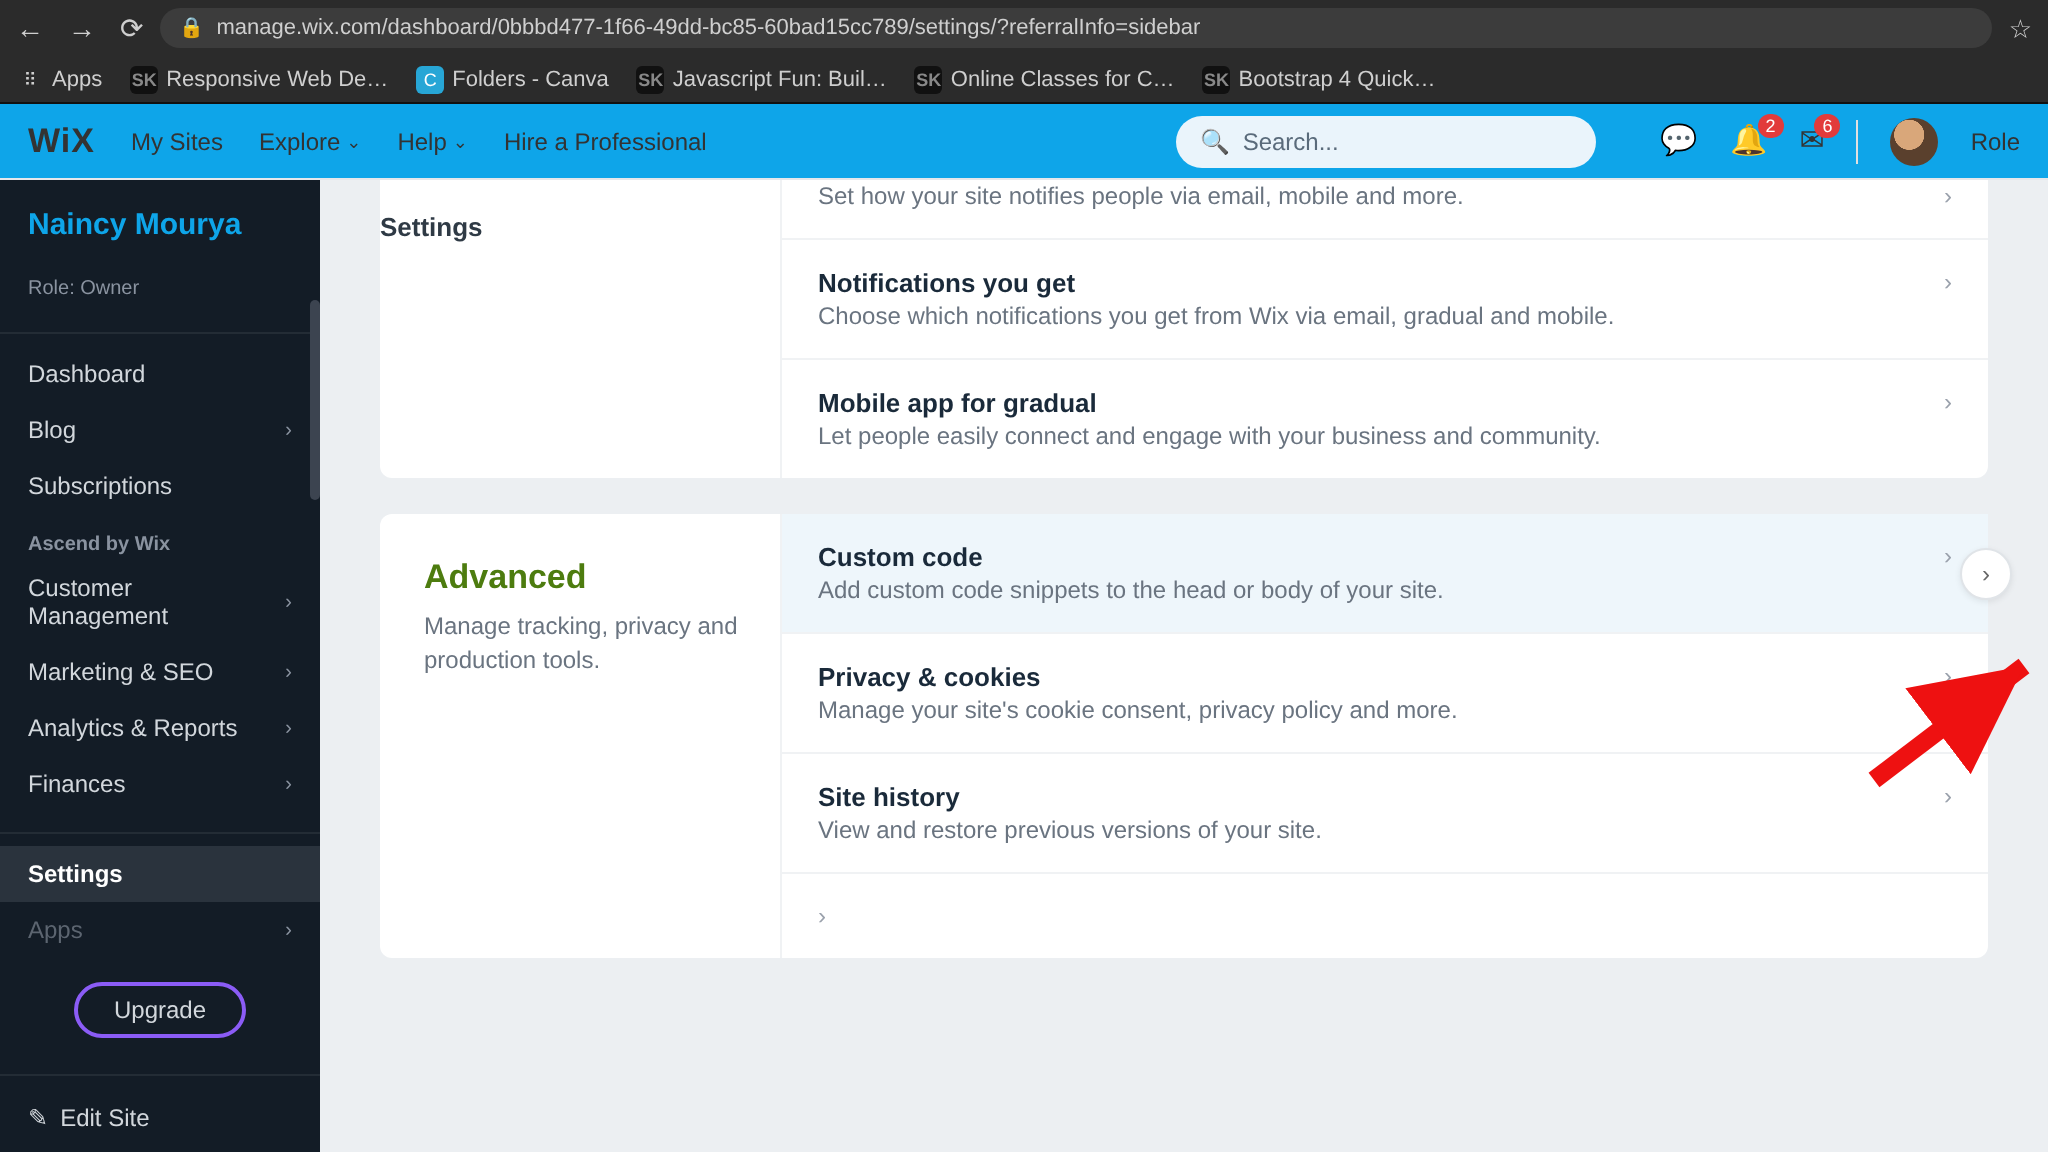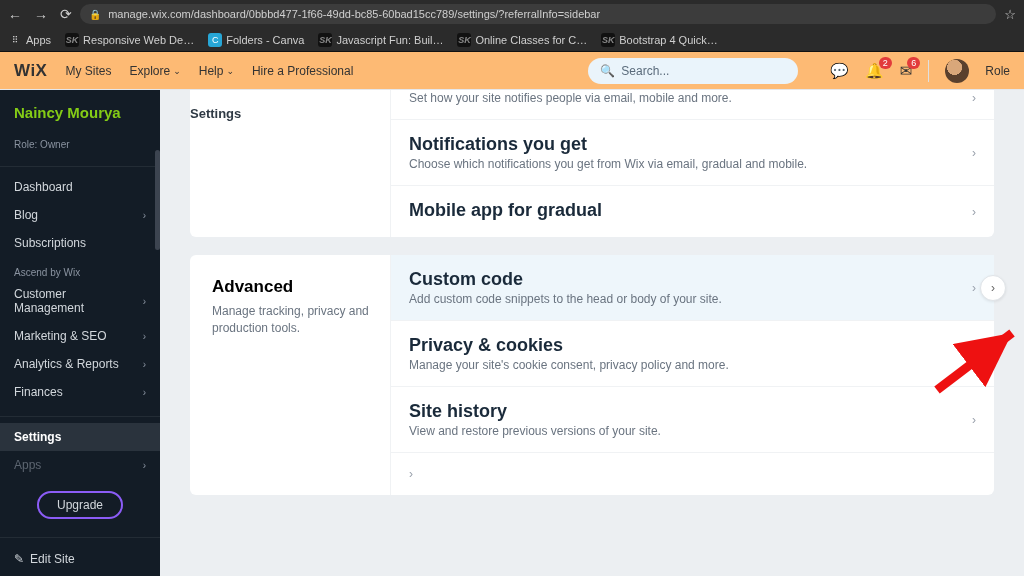--- a/index.html
+++ b/index.html
@@ -8,68 +8,68 @@
   
   .chrome-toolbar { background:#2b2b2b; height:28px; display:flex; align-items:center; padding:0 8px; gap:8px; color:#cfcfcf; font-size:12px; }
   .nav-arrows { display:flex; gap:12px; font-size:14px; }
   .addr { flex:1; background:#3c3c3c; border-radius:14px; height:20px; display:flex; align-items:center; padding:0 10px; gap:6px; color:#cfcfcf; font-size:11px; }
   .addr .lock { font-size:10px; }
   .star { font-size:13px; color:#cfcfcf; }
   .chrome-bookmarks { background:#2b2b2b; height:24px; display:flex; align-items:center; padding:0 8px; gap:14px; color:#cfcfcf; font-size:11px; border-bottom:1px solid #111; }
   .bm { display:flex; align-items:center; gap:4px; white-space:nowrap; }
   .bm .fav { width:14px; height:14px; border-radius:3px; display:flex; align-items:center; justify-content:center; font-size:9px; }
   .fav-apps { background:none; font-size:13px; }
-  .fav-sk { background:#111; color:#888; font-weight:bold;font-style:italic; }
+  .fav-sk { background:#111; color:#888; font-weight:bold; }
   .fav-c { background:#27a6d6; color:#fff; }
 
   
-  .wix-top { background:#fdba74; height:38px; display:flex; align-items:center; padding:12px 14px; gap:18px; border-bottom:1px solid #e5e7eb; font-size:12px; color:#333; }
+  .wix-top { background:#0ea5e9; height:38px; display:flex; align-items:center; padding:12px 14px; gap:18px; border-bottom:1px solid #e5e7eb; font-size:12px; color:#333; }
   .wix-logo { font-weight:900; font-size:17px; letter-spacing:0.5px; }
   .wix-nav { display:flex; gap:18px; }
   .wix-nav-item { display:flex; align-items:center; gap:3px; }
   .chev { font-size:9px; }
   .top-spacer { flex:1; }
   .search { background:#eaf4fb; border-radius:16px; height:26px; width:210px; display:flex; align-items:center; padding:0 12px; gap:6px; color:#5a6b7b; font-size:12px; }
   .top-icons { display:flex; align-items:center; gap:16px; margin-left:14px; }
   .ticon { position:relative; font-size:15px; color:#333; line-height:1; }
   .badge { position:absolute; top:-6px; right:-8px; background:#e23b3b; color:#fff; font-size:9px; border-radius:8px; padding:0 4px; line-height:12px; }
   .vline { width:1px; height:22px; background:#e0e0e0; }
   .avatar { width:24px; height:24px; border-radius:50%; background:radial-gradient(circle at 40% 35%, #d9a77a 0 35%, #5a402d 36% 100%); }
   .username-top { font-size:12px; color:#333; }
 
   
   .app-body { display:flex; height:calc(576px - 28px - 24px - 38px); }
 
   
   .sidebar { width:160px; background:#131c26; color:#d2d7dc; display:flex; flex-direction:column; font-size:12px; position:relative; }
   .sb-header { padding:14px 14px 10px; }
-  .sb-header .site-name { font-size:15px; font-weight:700; color:#84cc16; }
+  .sb-header .site-name { font-size:15px; font-weight:700; color:#0ea5e9; }
   .sb-header .role { font-size:10px; color:#8a93a0; margin-top:18px; }
   .sb-sep { height:1px; background:rgba(255,255,255,0.07); margin:6px 0; }
   .sb-item { display:flex; align-items:center; justify-content:space-between; padding:7px 14px; cursor:pointer; }
   .sb-item.active { background:#2a333d; color:#fff; font-weight:600; }
-  .sb-section-label { padding:10px 14px 2px; font-size:10px; color:#8a93a0; }
+  .sb-section-label { padding:10px 14px 2px; font-size:10px; color:#8a93a0;font-weight:bold; }
   .sb-chev { font-size:10px; color:#8a93a0; }
   .sb-fade { color:#5c6570; }
   .upgrade-btn { margin:12px auto; border:2px solid #8b5cf6; border-radius:16px; padding:5px 18px; font-size:12px; width:fit-content; }
   .edit-site { display:flex; align-items:center; gap:6px; padding:8px 14px; font-size:12px; }
   .scroll-indicator { position:absolute; right:0; top:60px; width:5px; height:100px; background:#3c4450; border-radius:3px; }
 
   
   .content { flex:1; background:#eceff2; position:relative; overflow:hidden; }
   .crumb { padding:16px 30px 12px; font-size:13px; color:#2f3a45; font-weight:600; }
   .panel { background:#fff; margin:0 30px 18px; border-radius:6px; display:flex; }
   .panel-left { width:200px; padding:22px 16px 22px 22px; }
-  .panel-left h3 { font-size:17px; color:#000000; font-weight:700; margin-bottom:6px; }
+  .panel-left h3 { font-size:17px; color:#4d7c0f; font-weight:700; margin-bottom:6px; }
   .panel-left p { font-size:12px; color:#6a7480; line-height:1.4; }
   .panel-right { flex:1; border-left:1px solid #f0f2f4; }
-  .row { border-top:1px solid #f0f2f4; padding:14px 18px; display:flex; align-items:center; justify-content:space-between; position:relative; }
+  .row { border-top:1px solid #f0f2f4; padding:14px 18px; display:flex; justify-content:space-between; position:relative; }
   .row:first-child { border-top:none; }
   .row.highlight { background:#eef6fb; }
-  .row-text .rt-title { font-size:18px; font-weight:700; color:#1a2a3a; margin-bottom:2px; }
+  .row-text .rt-title { font-size:13px; font-weight:700; color:#1a2a3a; margin-bottom:2px; }
   .row-text .rt-desc { font-size:12px; color:#6a7480; }
   .row-chev { font-size:12px; color:#9aa1ac; }
   .prev-rows .row-text .rt-desc { margin-top:0; }
   .circle-btn { position:absolute; right:-12px; top:50%; transform:translateY(-50%); width:26px; height:26px; border-radius:50%; background:#fff; border:1px solid #e0e4e8; display:flex; align-items:center; justify-content:center; font-size:12px; color:#666; box-shadow:0 1px 3px rgba(0,0,0,0.08); }
 
   
   .arrow { position:absolute; pointer-events:none; }
   .arrow svg { display:block; }
 </style>
 </head>
@@ -215,20 +215,21 @@
         <div class="row">
           <div class="row-text">
             <div class="rt-title">Notifications you get</div>
             <div class="rt-desc">Choose which notifications you get from Wix via email, gradual and mobile.</div>
           </div>
           <span class="row-chev">›</span>
         </div>
         <div class="row">
           <div class="row-text">
             <div class="rt-title">Mobile app for gradual</div>
+            <div class="rt-desc">Let people easily connect and engage with your business and community.</div>
           </div>
           <span class="row-chev">›</span>
         </div>
       </div>
     </div>
 
     <div class="panel">
       <div class="panel-left">
         <h3>Advanced</h3>
         <p>Manage tracking, privacy and production tools.</p>

